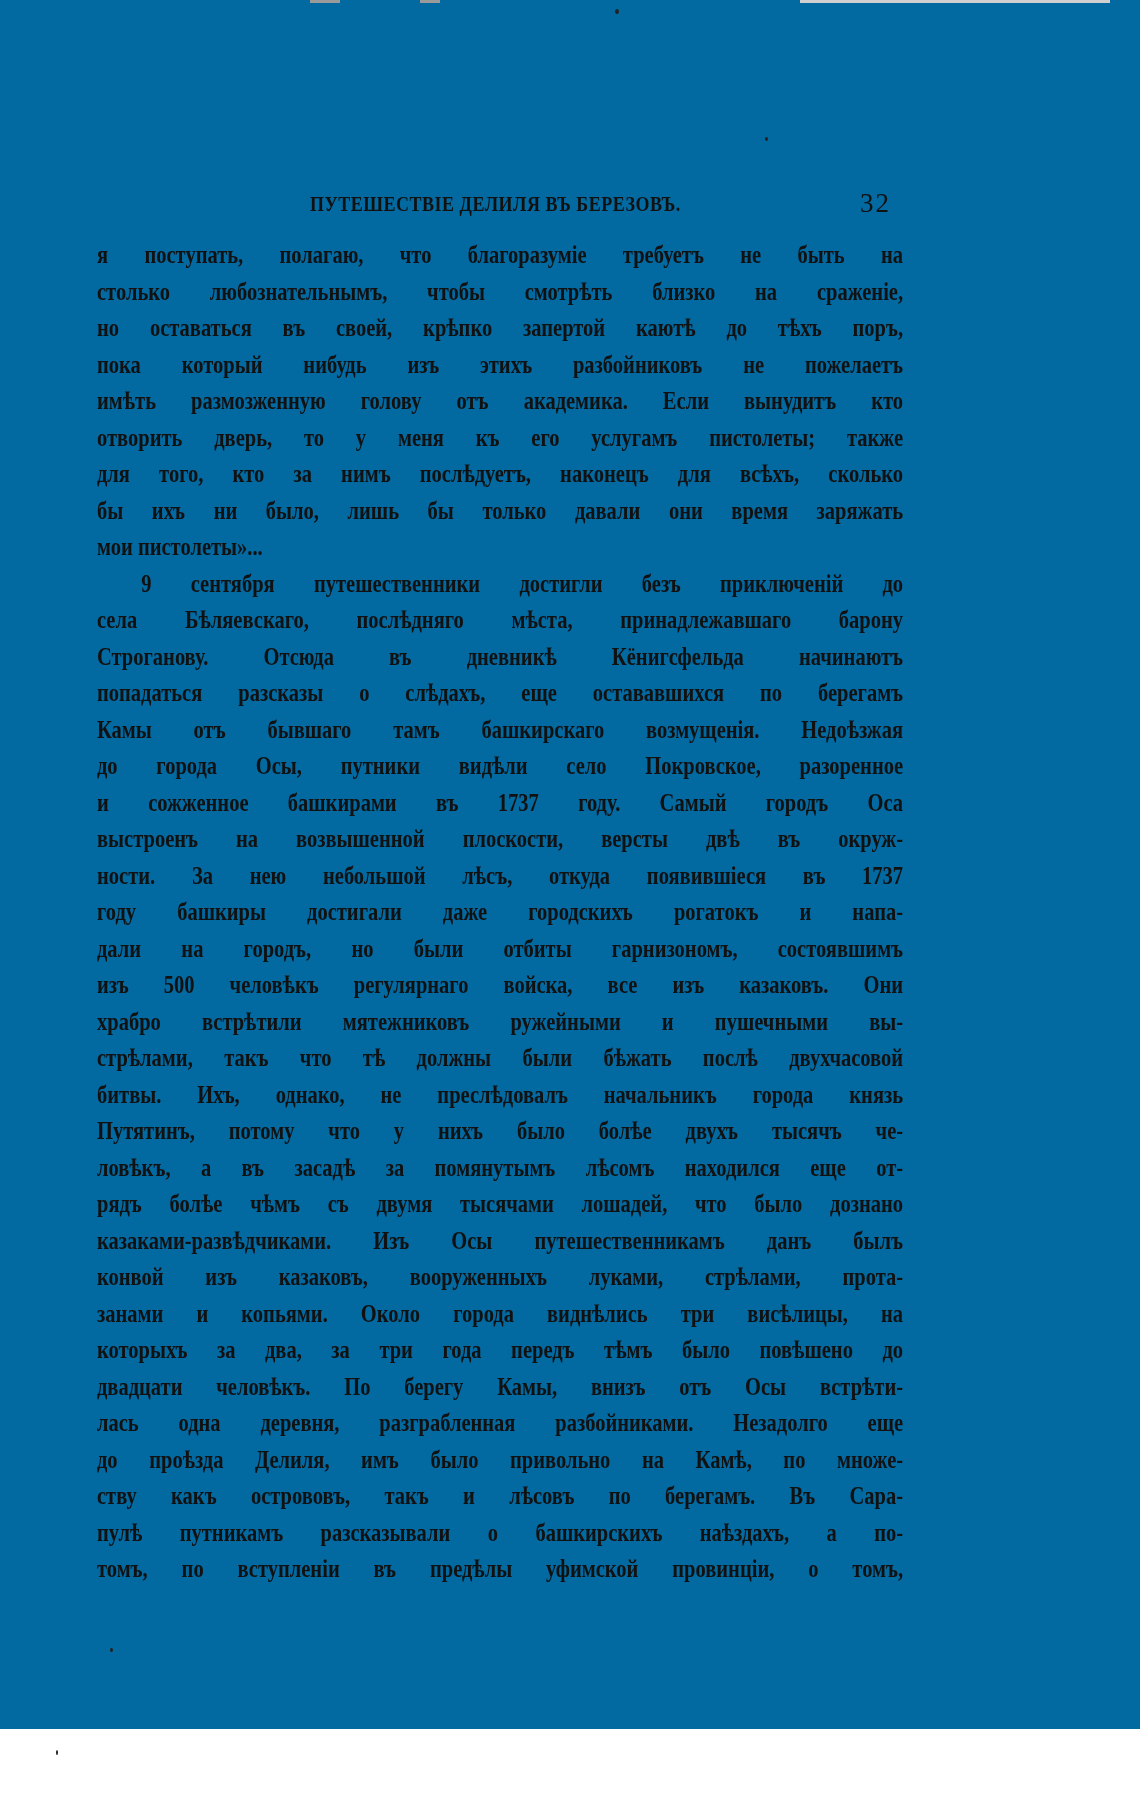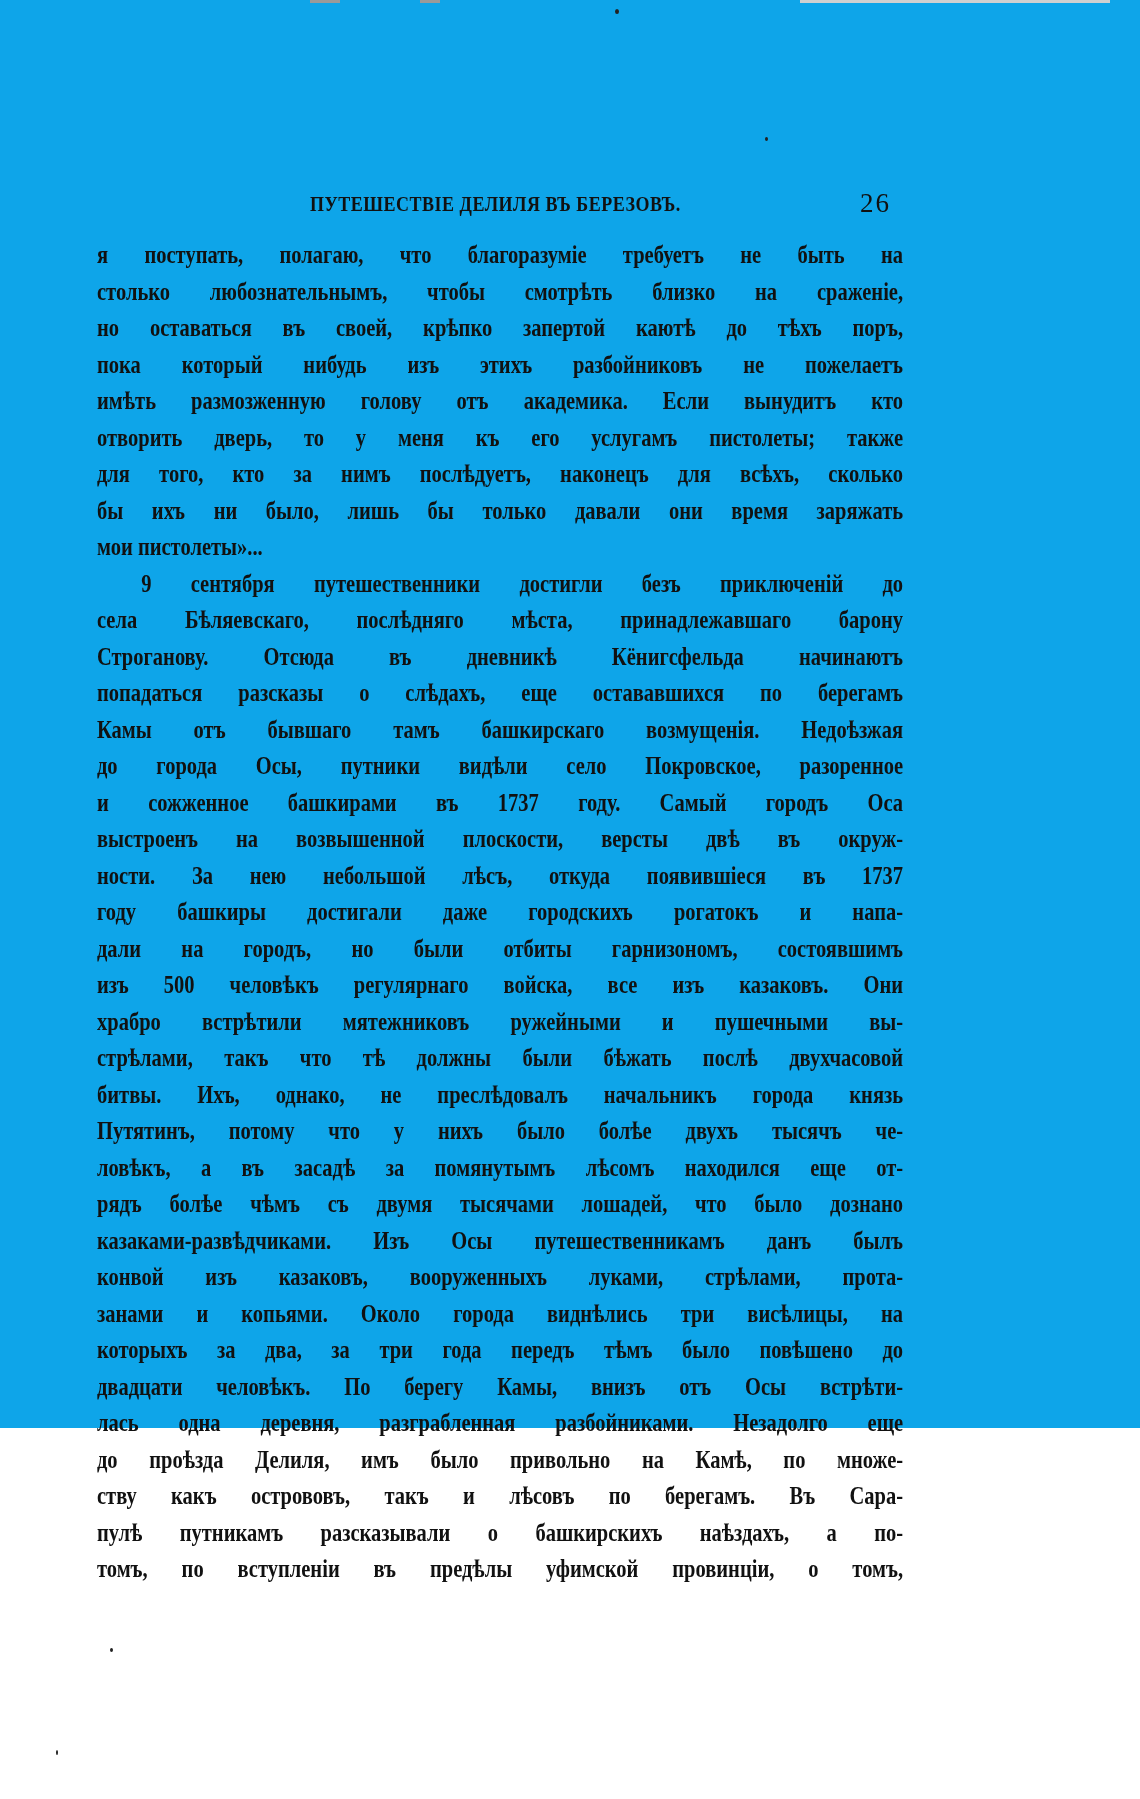--- a/index.html
+++ b/index.html
@@ -1,17 +1,17 @@
 <!DOCTYPE html>
 <html><head>
 <meta charset="utf-8">
 <style>
   html, body { margin: 0; padding: 0; background: #ffffff; }
   body { width: 1140px; height: 1799px; position: relative; overflow: hidden; font-family: "Liberation Serif", "DejaVu Serif", serif; color: #111; }
-  .page { position: absolute; left: 0; top: 0; width: 1140px; height: 1428px; background: #0ea5e9; }
+  .page { position: absolute; left: 0; top: 0; width: 1140px; height: 1729px; background: #0369a1; }
   .running-head { position: absolute; top: 192px; left: 310px; width: 590px; height: 32px; }
   .rh-title { position: absolute; left: 0; top: 0; font-size: 18px; font-weight: bold; letter-spacing: 0.5px; transform: scaleY(1.2); transform-origin: left top; }
   .rh-page { position: absolute; left: 550px; top: -4px; font-size: 27px; letter-spacing: 2px; }
   .text-block { position: absolute; left: 97px; top: 237px; width: 806px; }
   .line { display: block; height: 36.5px; line-height: 36.5px; font-size: 25px; font-weight: bold; white-space: nowrap; text-align: justify; text-align-last: justify; transform: scaleX(0.82); transform-origin: left center; width: 983px; }
   .line.last { text-align-last: left; }
   .line.indent { padding-left: 54px; width: 929px; }
   .speck { position: absolute; background: #222; border-radius: 50%; }
   .topbar { position: absolute; top: 0; height: 3px; background: #9a9a9a; }
 </style>
@@ -21,21 +21,21 @@
 <div class="page">
 
   <div class="topbar" style="left:310px;width:30px;"></div>
   <div class="topbar" style="left:420px;width:20px;"></div>
   <div class="topbar" style="left:800px;width:310px;background:#d0d0d0;"></div>
   <div class="speck" style="left:615px;top:9px;width:4px;height:5px;"></div>
   <div class="speck" style="left:765px;top:137px;width:3px;height:4px;"></div>
 
   <div class="running-head">
     <span class="rh-title">ПУТЕШЕСТВІЕ ДЕЛИЛЯ ВЪ БЕРЕЗОВЪ.</span>
-    <span class="rh-page">26</span>
+    <span class="rh-page">32</span>
   </div>
 
   <div class="text-block">
     <span class="line">я поступать, полагаю, что благоразуміе требуетъ не быть на</span>
     <span class="line">столько любознательнымъ, чтобы смотрѣть близко на сраженіе,</span>
     <span class="line">но оставаться въ своей, крѣпко запертой каютѣ до тѣхъ поръ,</span>
     <span class="line">пока который нибудь изъ этихъ разбойниковъ не пожелаетъ</span>
     <span class="line">имѣть размозженную голову отъ академика. Если вынудитъ кто</span>
     <span class="line">отворить дверь, то у меня къ его услугамъ пистолеты; также</span>
     <span class="line">для того, кто за нимъ послѣдуетъ, наконецъ для всѣхъ, сколько</span>

